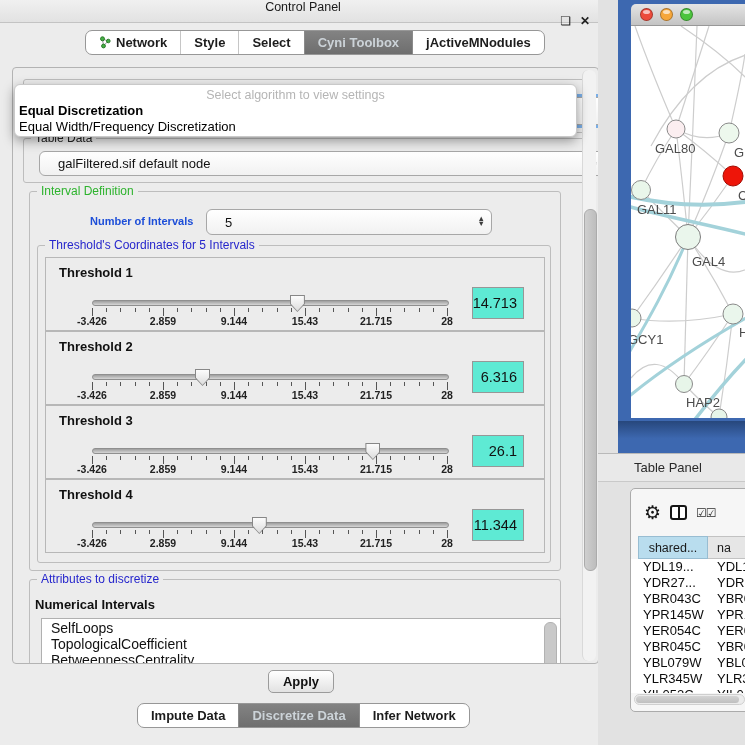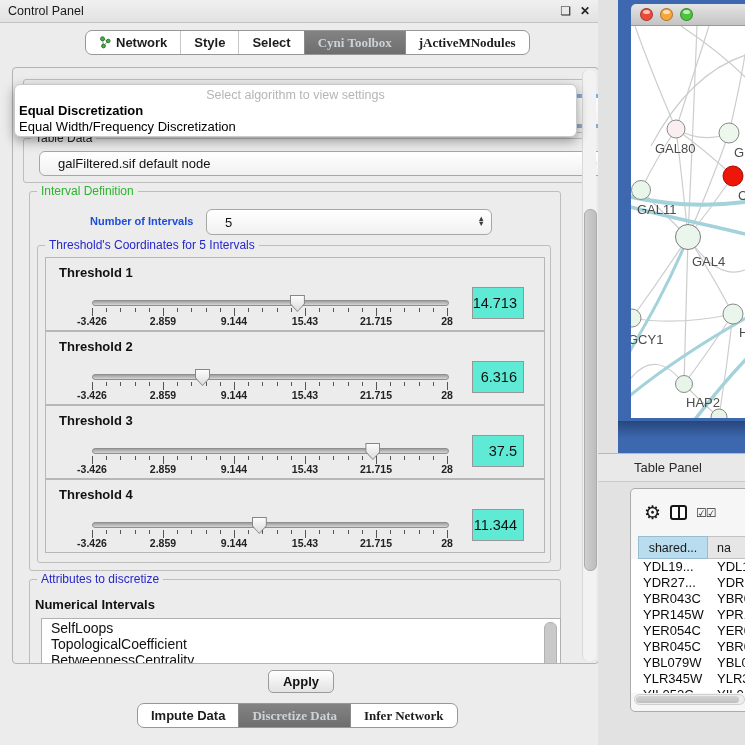--- a/index.html
+++ b/index.html
@@ -1,30 +1,30 @@
 <!DOCTYPE html>
 <html><head>
 <meta charset="utf-8">
 <style>
   html,body{margin:0;padding:0;background:#e4e4e4;}
   #root{position:relative;width:745px;height:745px;overflow:hidden;
         font-family:"Liberation Sans",sans-serif;background:#e4e4e4;-webkit-font-smoothing:antialiased;}
   
   #cpanel{position:absolute;left:0;top:0;width:598px;height:745px;background:#ececec;border-right:1px solid #aeaeae;}
   #cp-titlebar{position:absolute;left:0;top:0;width:100%;height:22px;background:linear-gradient(#f0f0f0,#e2e2e2);
-               border-bottom:1px solid #c3c3c3;display:flex;align-items:center;font-size:12.5px;color:#1a1a1a;}
+               border-bottom:1px solid #c3c3c3;display:flex;align-items:center;font-size:12.5px;color:#1a1a1a;flex-direction:column;}
   #cp-title{padding-left:8px;}
   #cp-winbtns{margin-left:auto;display:flex;gap:9px;padding-right:8px;color:#222;}
   #cp-winbtns span{font-size:12px;cursor:default;}
   #cp-winbtns .close{font-weight:bold;}
   .segbar{position:absolute;display:flex;background:#fff;border:1px solid #979797;border-radius:7px;height:23px;overflow:hidden;}
   .seg{display:flex;align-items:center;gap:5px;padding:0 13px;font-size:13px;font-weight:bold;color:#1c1c1c;white-space:nowrap;}
   .seg.sel{background:linear-gradient(#838383,#6e6e6e);color:#ccd3d8;}
   .seg+.seg{border-left:1px solid #c6c6c6;}
-  .seg.sel+.seg,.seg+.seg.sel{border-left:1px solid #8b8b8b;font-family:Liberation Serif, serif;}
+  .seg.sel+.seg,.seg+.seg.sel{border-left:1px solid #8b8b8b;}
   #top-tabs{left:85px;top:30px;}
   #bottom-tabs{left:137px;top:703px;}
   
   #outer-panel{position:absolute;left:12px;top:67px;width:585px;height:595px;background:#ececec;
                border:1px solid #b3b3b3;border-radius:4px;overflow:hidden;}
   .group{position:absolute;border:1px solid #bdbdbd;border-radius:3px;}
   .group-title{position:absolute;background:#ececec;padding:0 4px;font-size:12px;white-space:nowrap;z-index:2;}
   .gt-gray{color:#4a4a4a;margin-top:20px;}
   .gt-dark{color:#222;}
   .gt-green{color:#2db32d;}
@@ -284,21 +284,21 @@
             <div class="tick" style="left:301.6px;top:50px;height:4px"></div>
             <div class="tick" style="left:315.8px;top:50px;height:4px"></div>
             <div class="tick" style="left:330.0px;top:50px;height:8px"></div>
             <span class="ticklabel" style="left:330.0px">21.715</span>
             <div class="tick" style="left:344.2px;top:50px;height:4px"></div>
             <div class="tick" style="left:358.4px;top:50px;height:4px"></div>
             <div class="tick" style="left:372.6px;top:50px;height:4px"></div>
             <div class="tick" style="left:386.8px;top:50px;height:4px"></div>
             <div class="tick" style="left:401.0px;top:50px;height:8px"></div>
             <span class="ticklabel" style="left:401.0px">28</span>
-            <div class="valbox">37.5</div>
+            <div class="valbox">26.1</div>
           </div>
           <div class="tpanel" style="top: 411px;">
             <span class="tlabel">Threshold 4</span>
             <div class="track">
               <div class="handle" style="left:166.8px"></div>
             </div>
             <div class="tick" style="left:46.0px;top:50px;height:8px"></div>
             <span class="ticklabel" style="left:46.0px">-3.426</span>
             <div class="tick" style="left:60.2px;top:50px;height:4px"></div>
             <div class="tick" style="left:74.4px;top:50px;height:4px"></div>

